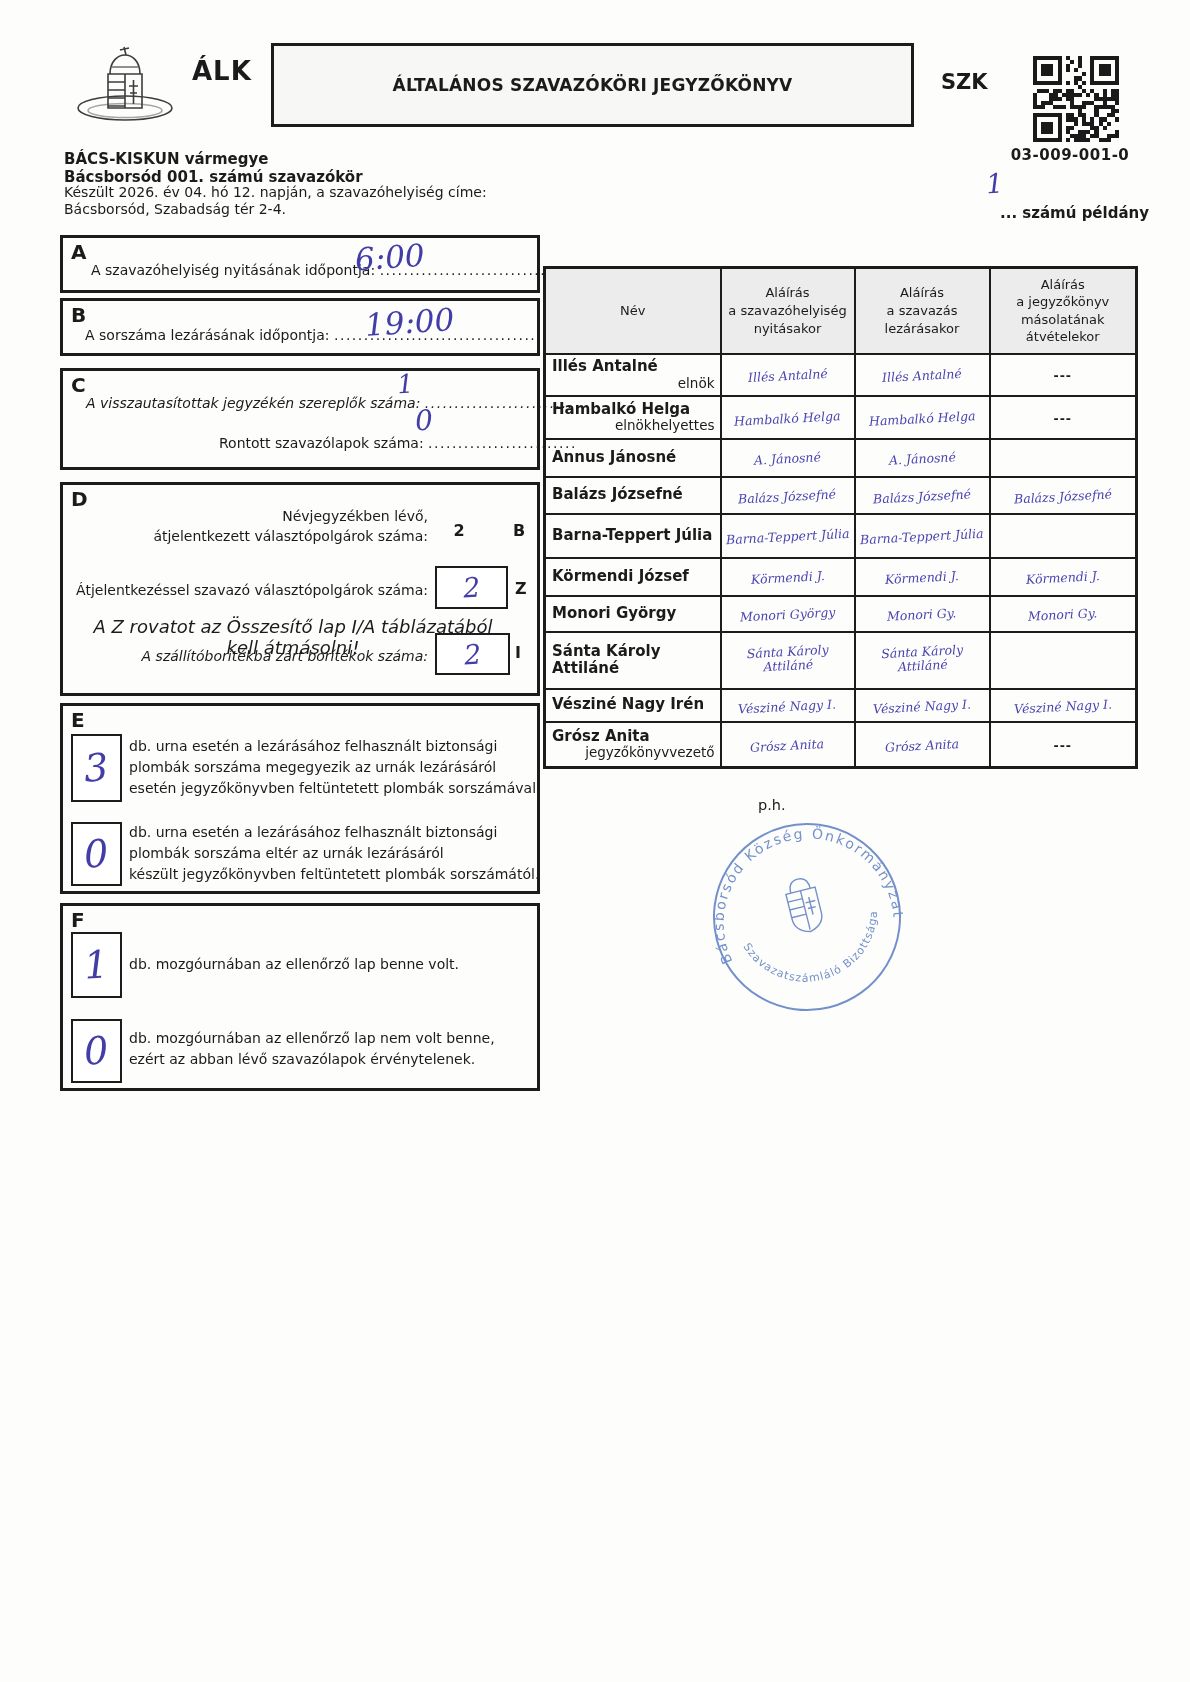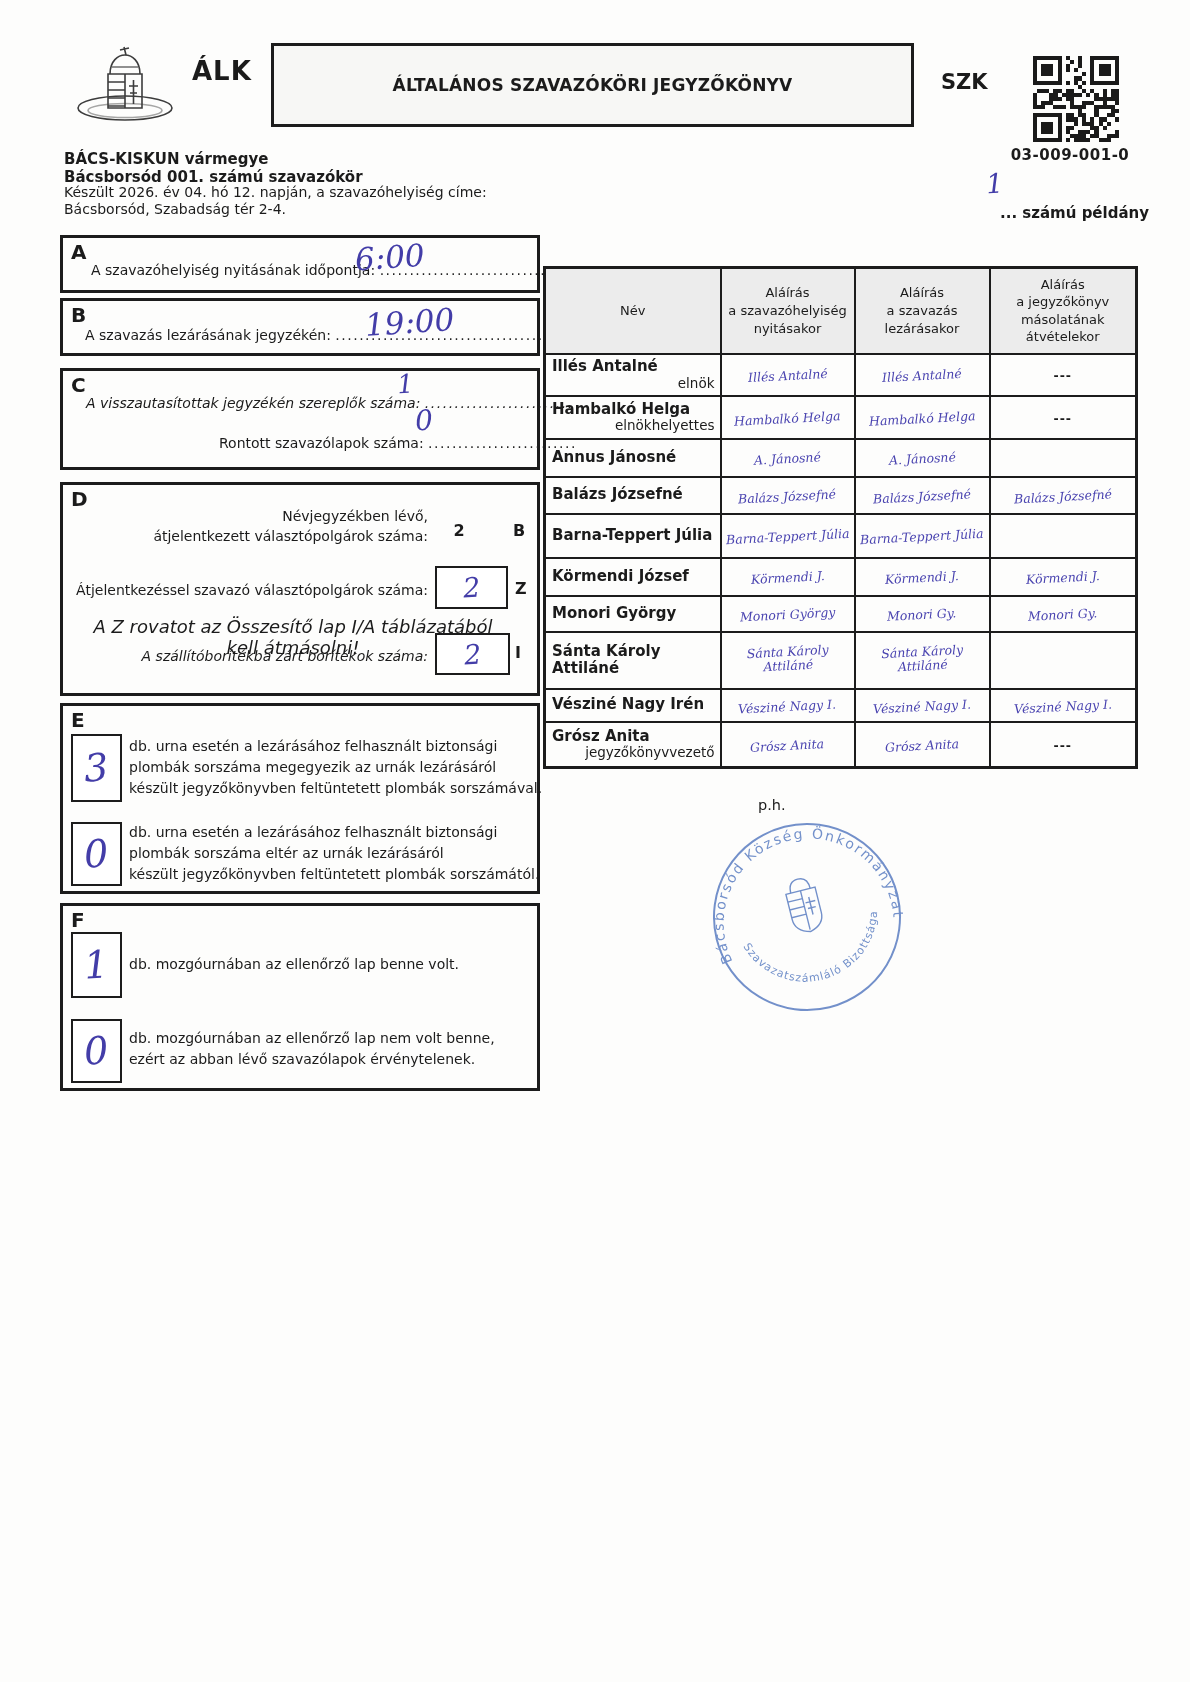--- a/index.html
+++ b/index.html
@@ -320,21 +320,21 @@
     <div class="fl" style="left:28px;top:24px;">
       <span>A szavazóhelyiség nyitásának időpontja:</span>
       <span class="dots">........................................</span>
     </div>
     <span class="hw abs" style="left:292px;top:4px;font-size:31px;">6:00</span>
   </div>
 
   <div class="box" style="top:298px;height:52px;">
     <span class="letter">B</span>
     <div class="fl" style="left:22px;top:26px;">
-      <span>A szavazás lezárásának jegyzékén:</span>
+      <span>A sorszáma lezárásának időpontja:</span>
       <span class="dots">............................................</span>
     </div>
     <span class="hw abs" style="left:302px;top:6px;font-size:31px;">19:00</span>
   </div>
 
   <div class="box" style="top:368px;height:96px;">
     <span class="letter">C</span>
     <div class="fl" style="left:23px;top:24px;font-style:italic;">
       <span>A visszautasítottak jegyzékén szereplők száma:</span>
       <span class="dots">.........................</span>
@@ -373,21 +373,21 @@
   </div>
 
   <div class="box" style="top:703px;height:185px;">
     <span class="letter">E</span>
     <div class="vbox" style="left:8px;top:28px;width:47px;height:64px;">
       <span class="hw" style="font-size:38px;">3</span>
     </div>
     <div class="etext" style="left:66px;top:30px;">
       <span>db. urna esetén a lezárásához felhasznált biztonsági</span><br>
       <span>plombák sorszáma megegyezik az urnák lezárásáról</span><br>
-      <span>készült jegyzőkönyvben feltüntetett plombák sorszámával.</span>
+      <span>esetén jegyzőkönyvben feltüntetett plombák sorszámával.</span>
     </div>
     <div class="vbox" style="left:8px;top:116px;width:47px;height:60px;">
       <span class="hw" style="font-size:38px;">0</span>
     </div>
     <div class="etext" style="left:66px;top:116px;">
       <span>db. urna esetén a lezárásához felhasznált biztonsági</span><br>
       <span>plombák sorszáma eltér az urnák lezárásáról</span><br>
       <span>készült jegyzőkönyvben feltüntetett plombák sorszámától.</span>
     </div>
   </div>

